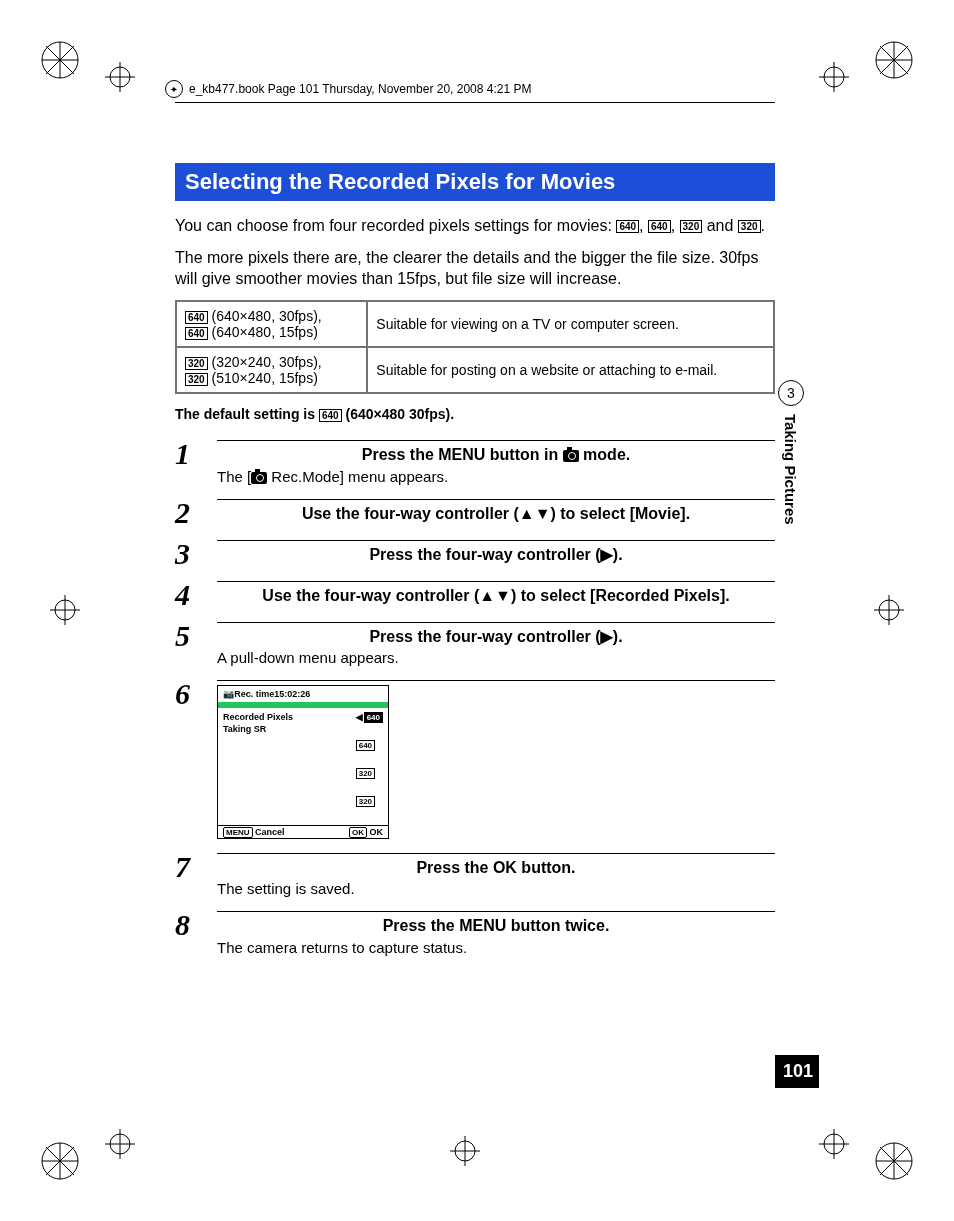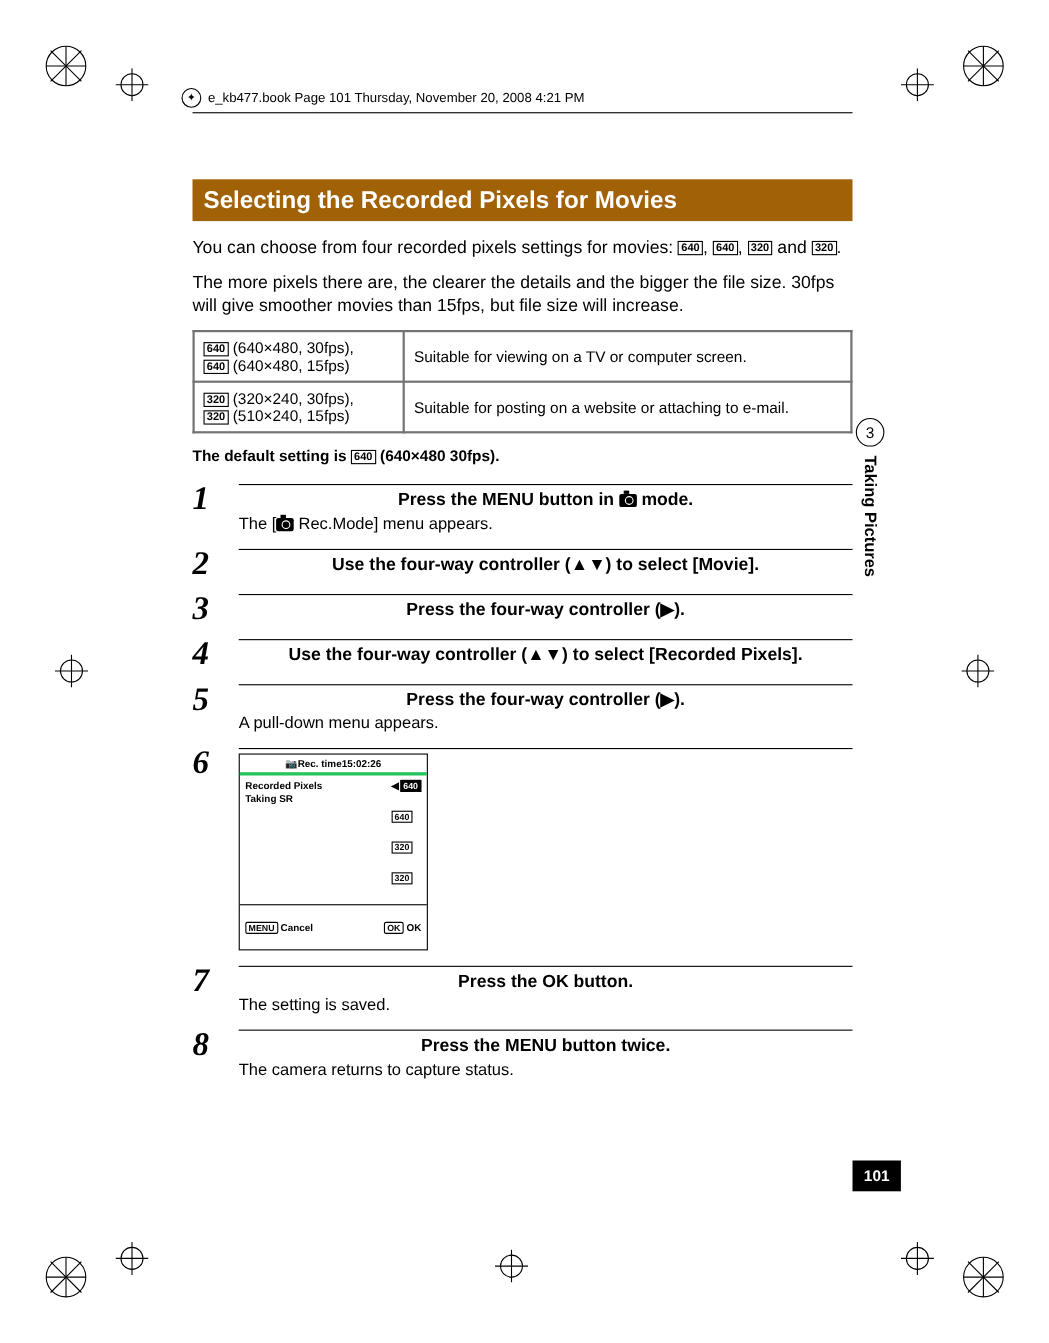--- a/index.html
+++ b/index.html
@@ -34,21 +34,21 @@
       justify-content: center;
       border: 1px solid #000;
       border-radius: 50%;
       font-size: 10px;
     }
     .source-divider {
       border-top: 1px solid #000;
       margin-bottom: 60px;
     }
     .section-heading {
-      background: #a16207;
+      background: #1d4ed8;
       color: #fff;
       font-size: 22px;
       font-weight: bold;
       padding: 6px 10px;
       margin-bottom: 14px;
     }
     .section-heading span:first-child { margin-right: 4px; }
     .body-text {
       font-size: 16px;
       line-height: 1.35;
@@ -128,25 +128,25 @@
     .screen-box {
       width: 172px;
       border: 1px solid #000;
       flex-shrink: 0;
       font-family: Arial, sans-serif;
       font-size: 9px;
       font-weight: bold;
     }
     .screen-top {
       display: flex;
-      justify-content: center;
+      justify-content: flex-start;
       padding: 3px 5px;
     }
     .screen-main {
-      border-top: 3px solid #22c55e;
+      border-top: 6px solid #22c55e;
       padding: 4px 5px 18px 5px;
       display: flex;
       gap: 6px;
     }
     .screen-labels { flex: 1; }
     .screen-labels div { margin-bottom: 2px; }
     .screen-options { display: flex; flex-direction: column; gap: 17px; align-items: flex-start; }
     .opt-box {
       border: 1px solid #000;
       padding: 0 2px;
@@ -155,21 +155,21 @@
     }
     .opt-box.sel { background: #000; color: #fff; }
     .opt-arrow {
       display: inline-block;
       margin-right: 1px;
     }
     .screen-bottom {
       border-top: 1px solid #000;
       display: flex;
       justify-content: space-between;
-      padding: 15px 5px;
+      padding: 1px 5px;
       align-items: center;
     }
     .btn-frame {
       border: 1px solid #000;
       padding: 0 2px;
       font-size: 8px;
       border-radius: 2px;
     }
     .side-tab {
       position: absolute;
@@ -194,21 +194,21 @@
       font-size: 15px;
       margin-left: 4px;
     }
     .page-number {
       position: absolute;
       right: 135px;
       top: 1055px;
       background: #000;
       color: #fff;
       padding: 6px 8px;
-      font-size: 14px;
+      font-size: 18px;
       font-weight: bold;
       width: 44px;
       text-align: center;
     }
     
     .reg-mark {
       position: absolute;
       width: 30px;
       height: 30px;
       display: flex;

